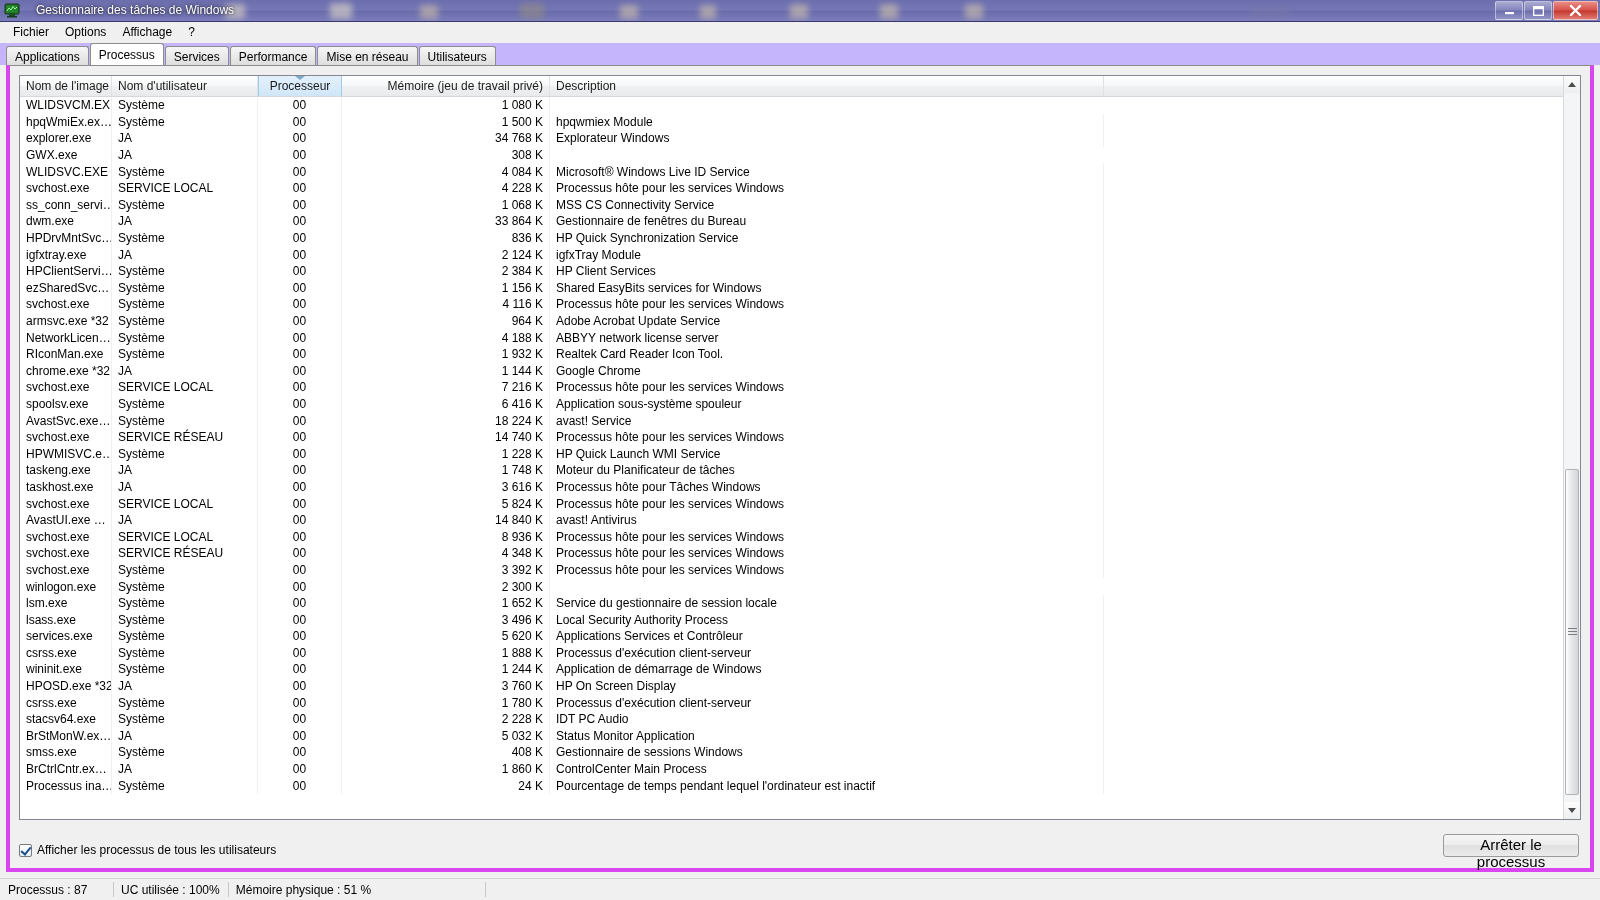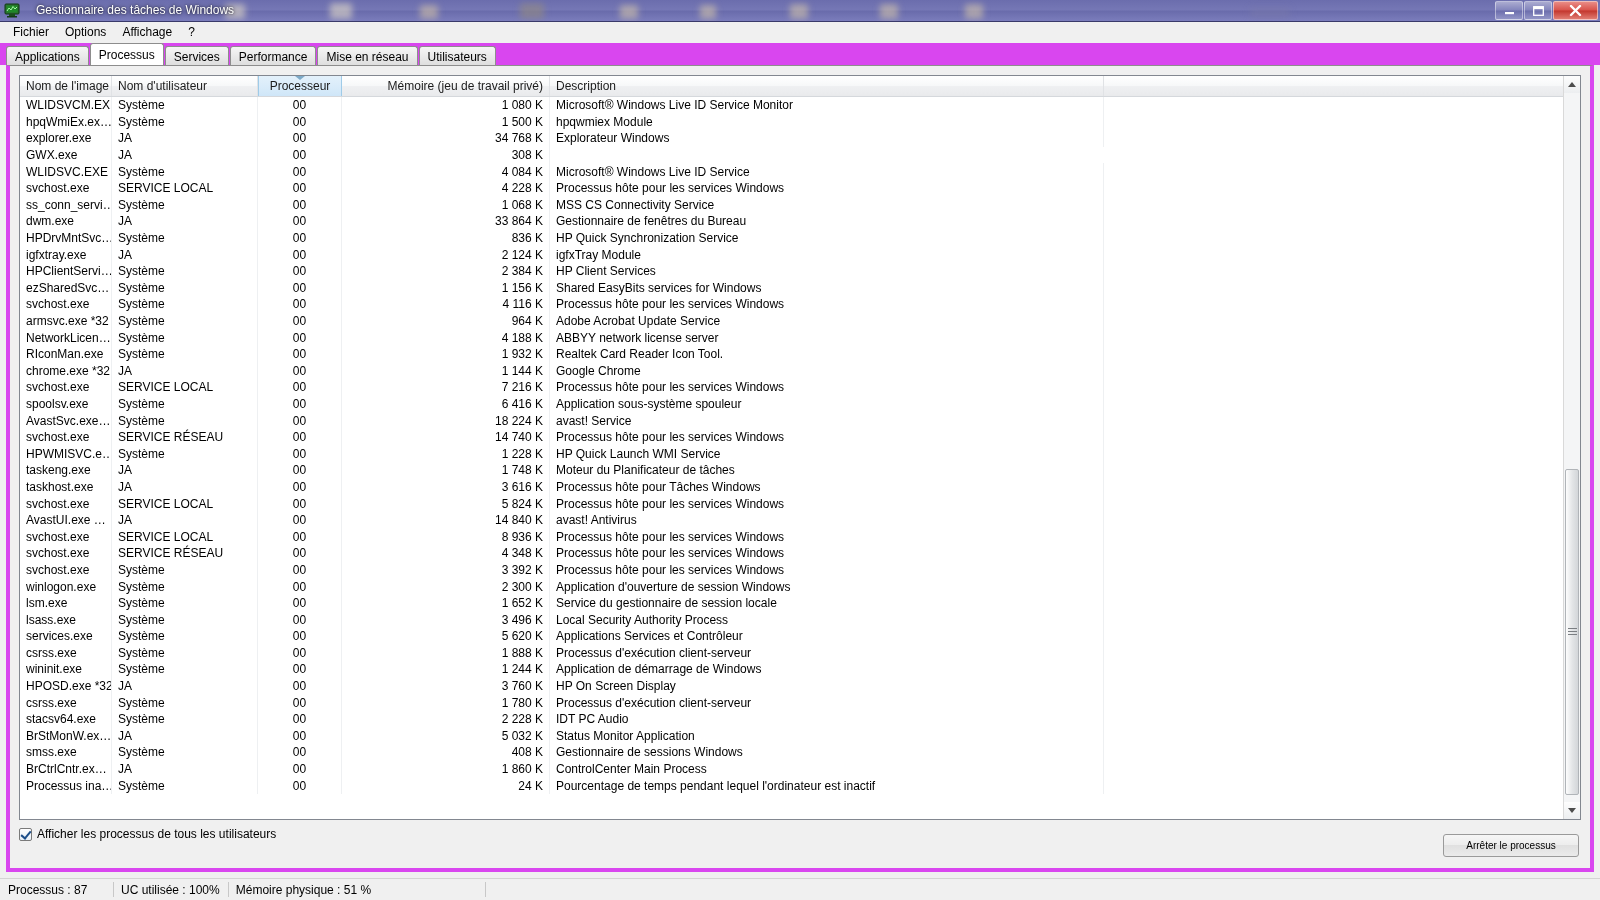--- a/index.html
+++ b/index.html
@@ -92,21 +92,21 @@
   }
 
   
   .tabstrip {
     flex: 0 0 22px;
     height: 22px;
     position: relative;
     padding-left: 6px;
     display: flex;
     align-items: flex-end;
-    background: #d946ef;
+    background: #c4b5fd;
   }
   .tab {
     height: 19px;
     padding: 2px 8px 0 8px;
     margin-right: 1px;
     font-size: 12px;
     line-height: 16px;
     background: linear-gradient(180deg,#f6f6f6,#dedede);
     border: 1px solid #8d8d8d;
     border-bottom: none;
@@ -277,21 +277,21 @@
     margin: 2px 0;
   }
 
   
   .panel-footer {
     flex: 0 0 48px;
     height: 48px;
     position: relative;
     display: flex;
     align-items: flex-start;
-    padding-top: 7px;
+    padding-top: 23px;
   }
   .chk-wrap {
     display: flex;
     align-items: center;
     gap: 5px;
     cursor: default;
     font-size: 12px;
   }
   .chkbox {
     width: 13px; height: 13px;
@@ -307,21 +307,21 @@
     left: 3px; top: 0px;
     width: 4px; height: 8px;
     border: solid #1d4f8a;
     border-width: 0 2px 2px 0;
     transform: rotate(40deg);
   }
   .endbtn {
     position: absolute;
     right: 2px; top: 14px;
     width: 136px; height: 23px;
-    font-size: 10px;
+    font-size: 15px;
     font-family: "Liberation Sans", sans-serif;
     background: linear-gradient(180deg,#f6f6f6 0%,#ededed 47%,#e0e0e0 50%,#ebebeb 100%);
     border: 1px solid #9a9a9a;
     border-radius: 3px;
     color: #000;
     cursor: default;
   }
 
   
   .statusbar {
@@ -447,21 +447,20 @@
               </div>
             <div class="hcell c-pad"></div>
           </div>
 
           <div class="lv-rows" id="rows">
               <div class="row">
                 <div class="cell c-name">WLIDSVCM.EXE</div>
                 <div class="cell c-user">Système</div>
                 <div class="cell c-cpu c">00</div>
                 <div class="cell c-mem r">1 080 K</div>
-                <div class="cell c-desc">Microsoft® Windows Live ID Service Monitor</div>
                 <div class="cell c-pad"></div>
               </div>
               <div class="row">
                 <div class="cell c-name">hpqWmiEx.ex…</div>
                 <div class="cell c-user">Système</div>
                 <div class="cell c-cpu c">00</div>
                 <div class="cell c-mem r">1 500 K</div>
                 <div class="cell c-desc">hpqwmiex Module</div>
                 <div class="cell c-pad"></div>
               </div>
@@ -678,21 +677,20 @@
                 <div class="cell c-cpu c">00</div>
                 <div class="cell c-mem r">3 392 K</div>
                 <div class="cell c-desc">Processus hôte pour les services Windows</div>
                 <div class="cell c-pad"></div>
               </div>
               <div class="row">
                 <div class="cell c-name">winlogon.exe</div>
                 <div class="cell c-user">Système</div>
                 <div class="cell c-cpu c">00</div>
                 <div class="cell c-mem r">2 300 K</div>
-                <div class="cell c-desc">Application d'ouverture de session Windows</div>
                 <div class="cell c-pad"></div>
               </div>
               <div class="row">
                 <div class="cell c-name">lsm.exe</div>
                 <div class="cell c-user">Système</div>
                 <div class="cell c-cpu c">00</div>
                 <div class="cell c-mem r">1 652 K</div>
                 <div class="cell c-desc">Service du gestionnaire de session locale</div>
                 <div class="cell c-pad"></div>
               </div>

